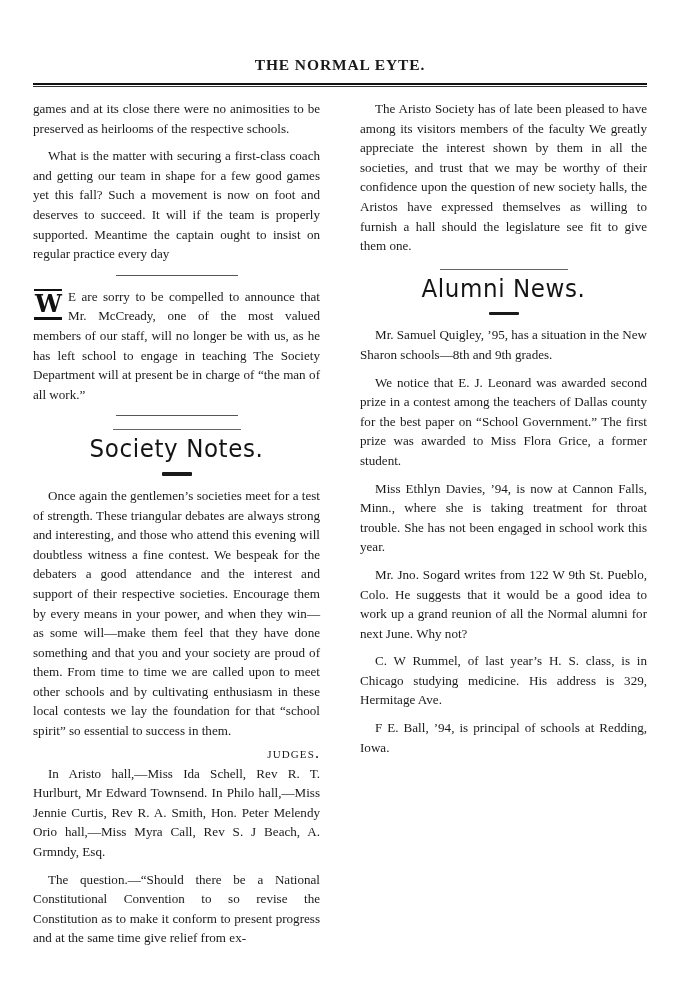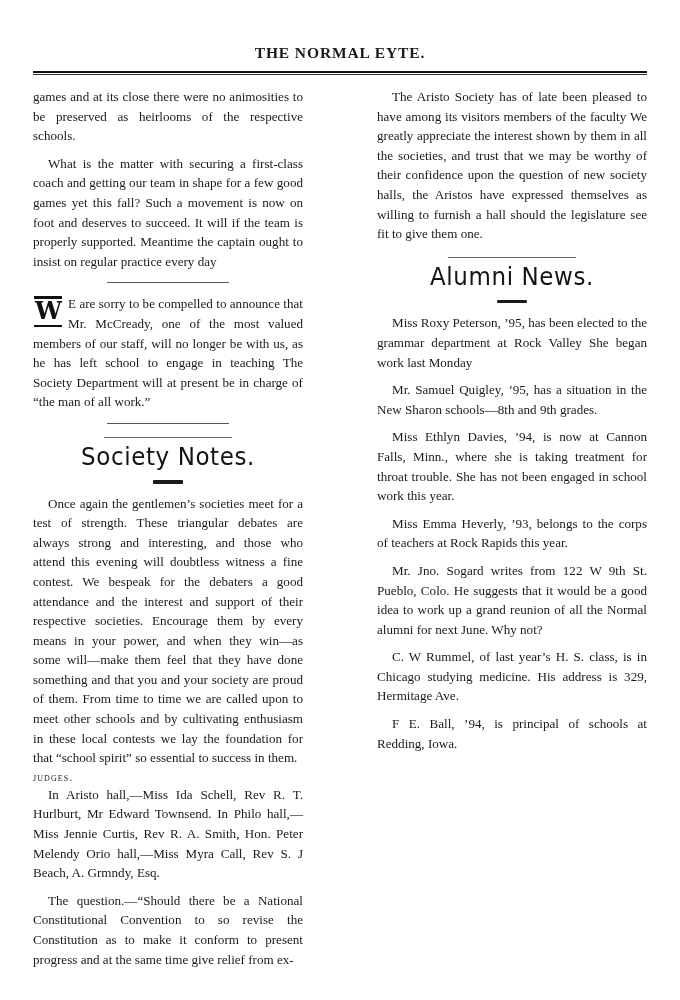--- a/index.html
+++ b/index.html
@@ -15,21 +15,21 @@
     color: #1a1a1a;
     overflow: hidden;
   }
 
   .page {
     position: absolute;
     left: 0; top: 0;
     width: 680px;
     height: 796px;
     box-sizing: border-box;
-    padding: 0 33px;
+    padding: 12px 33px;
   }
 
   
   .masthead {
     text-align: center;
     font-weight: bold;
     font-size: 15.5px;
     letter-spacing: 0.9px;
     padding-top: 44px;
     font-family: "Liberation Serif", "DejaVu Serif", serif;
@@ -52,21 +52,21 @@
     content: "";
     position: absolute;
     left: 0; right: 0; top: 3px;
     height: 1px;
     background: #333;
   }
 
   
   .columns {
     display: flex;
-    gap: 17px;
+    gap: 0;
   }
   .col {
     width: 297px;
     box-sizing: border-box;
   }
   .col-left  { padding-right: 10px; }
   .gutter    { width: 20px; flex: 0 0 20px; }
   .col-right { padding-left: 10px; }
 
   p.body {
@@ -111,22 +111,22 @@
   .head-rule {
     width: 30px;
     height: 3.5px;
     background: #1a1a1a;
     margin: 9px auto 10px auto;
     border-radius: 1px;
   }
 
   
   .smallcaps-head {
-    text-align: left;
-    font-size: 11px;
+    text-align: right;
+    font-size: 16px;
     letter-spacing: 1.1px;
     font-variant: small-caps;
     text-transform: lowercase;
     margin: 3px 0 2px 0;
     color: #1a1a1a;
   }
 
   
   .dropcap-para {
     position: relative;
@@ -208,24 +208,23 @@
     <div class="gutter"></div>
 
     <div class="col col-right">
 
       <p class="body">The Aristo Society has of late been pleased to have among its visitors members of the faculty   We greatly appreciate the interest shown by them in all the societies, and trust that we may be worthy of their confidence upon the question of new society halls, the Aristos have expressed themselves as willing to furnish a hall should the legislature see fit to give them one.</p>
 
       <div class="rule-above-head"></div>
       <div class="display-head">Alumni News.</div>
       <div class="head-rule"></div>
 
-      <p class="body">Miss Roxy Peterson, ’95, has been elected to the grammar department at Rock Valley   She began work last Monday</p>
       <p class="body">Mr. Samuel Quigley, ’95, has a situation in the New Sharon schools—8th and 9th grades.</p>
+      <p class="body">We notice that E. J. Leonard was awarded second prize in a contest among the teachers of Dallas county for the best paper on “School Government.”   The first prize was awarded to Miss Flora Grice, a former student.</p>
       <p class="body">Miss Ethlyn Davies, ’94, is now at Cannon Falls, Minn., where she is taking treatment for throat trouble.   She has not been engaged in school work this year.</p>
-      <p class="body">Miss Emma Heverly, ’93, belongs to the corps of teachers at Rock Rapids this year.</p>
       <p class="body">Mr. Jno. Sogard writes from 122 W 9th St. Pueblo, Colo.   He suggests that it would be a good idea to work up a grand reunion of all the Normal alumni for next June.   Why not?</p>
       <p class="body">C. W Rummel, of last year’s H. S. class, is in Chicago studying medicine.   His address is 329, Hermitage Ave.</p>
       <p class="body">F E. Ball, ’94, is principal of schools at Redding, Iowa.</p>
 
     </div>
 
   </div>
 </div>
 
 </body></html>

